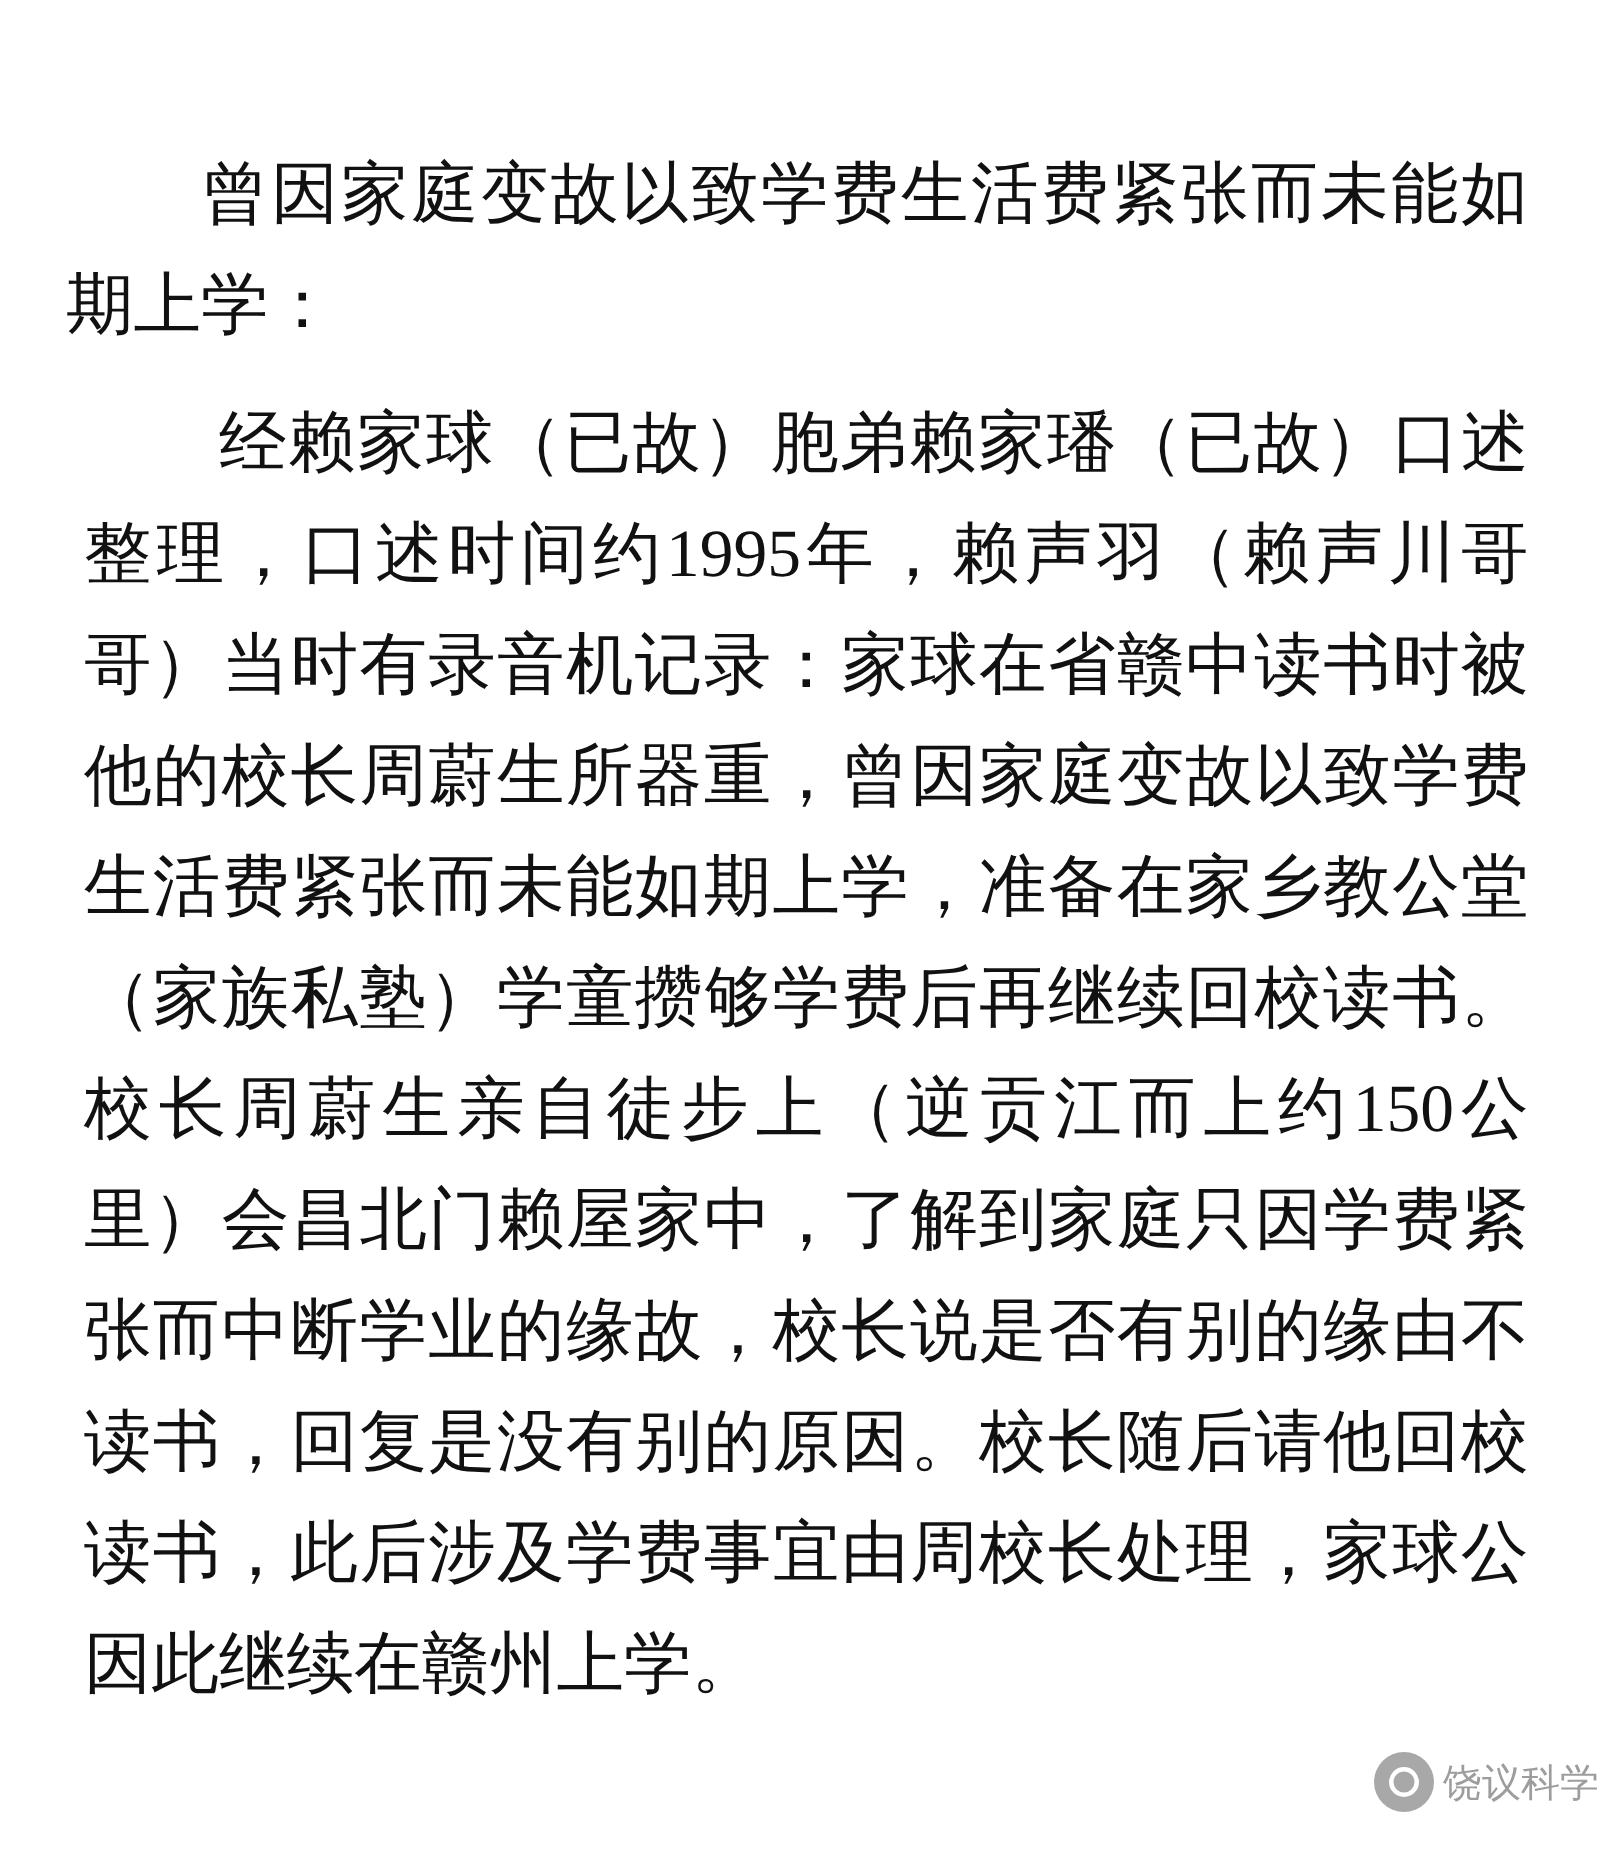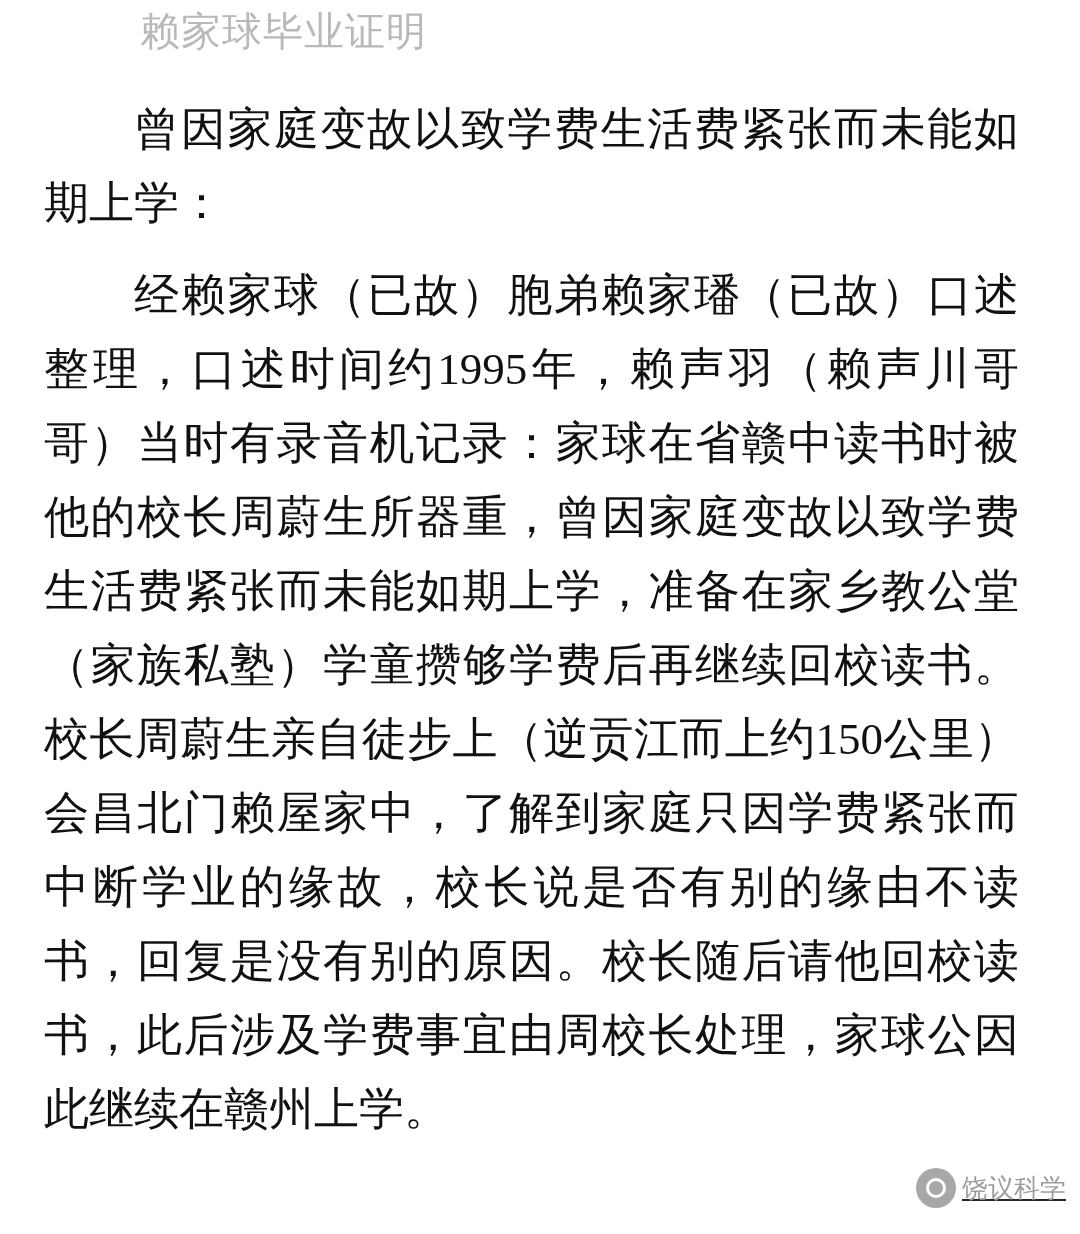--- a/index.html
+++ b/index.html
@@ -44,30 +44,30 @@
     text-justify: inter-ideograph;
     color: #111111;
     font-family: "Liberation Serif", "DejaVu Serif", serif;
   }
   .para {
     margin: 0 0 18px 0;
     text-indent: 2em;
   }
   .para:last-child {
     margin-bottom: 0;
+    margin-left: 12px;
   }
   .watermark {
     position: absolute;
     right: 14px;
     bottom: 26px;
     display: flex;
     align-items: center;
     gap: 6px;
     opacity: 0.85;
-    text-decoration: underline;
   }
   .wm-logo {
     width: 40px;
     height: 40px;
     border-radius: 50%;
     background: #9a9a9a;
     position: relative;
     flex: none;
   }
   .wm-logo::before {
@@ -87,21 +87,20 @@
     color: #8d8d8d;
     font-family: "Liberation Sans", sans-serif;
     white-space: nowrap;
   }
 </style>
 </head>
 <body>
 
 <div class="page">
 
-  <div class="caption">赖家球毕业证明</div>
 
   <div class="body-text">
     <p class="para">曾因家庭变故以致学费生活费紧张而未能如期上学：</p>
     <p class="para">经赖家球（已故）胞弟赖家璠（已故）口述整理，口述时间约1995年，赖声羽（赖声川哥哥）当时有录音机记录：家球在省赣中读书时被他的校长周蔚生所器重，曾因家庭变故以致学费生活费紧张而未能如期上学，准备在家乡教公堂（家族私塾）学童攒够学费后再继续回校读书。校长周蔚生亲自徒步上（逆贡江而上约150公里）会昌北门赖屋家中，了解到家庭只因学费紧张而中断学业的缘故，校长说是否有别的缘由不读书，回复是没有别的原因。校长随后请他回校读书，此后涉及学费事宜由周校长处理，家球公因此继续在赣州上学。</p>
   </div>
 
   <div class="watermark">
     <span class="wm-logo"></span>
     <span class="wm-text">饶议科学</span>
   </div>

